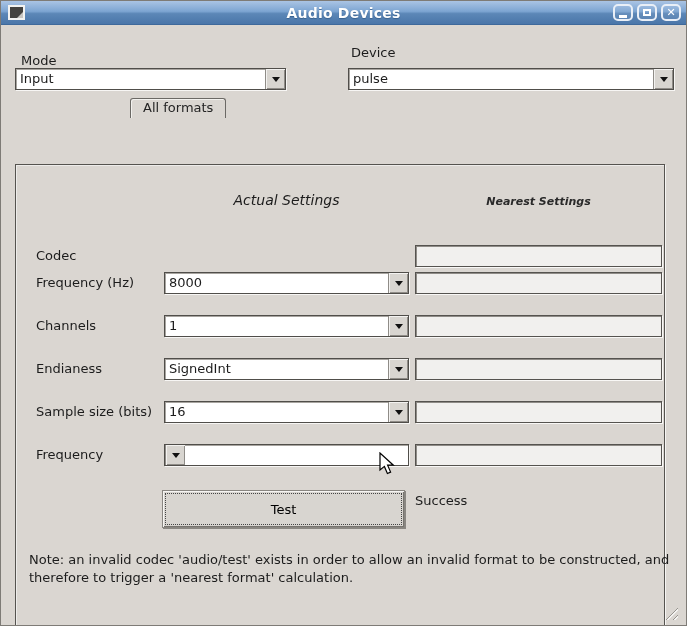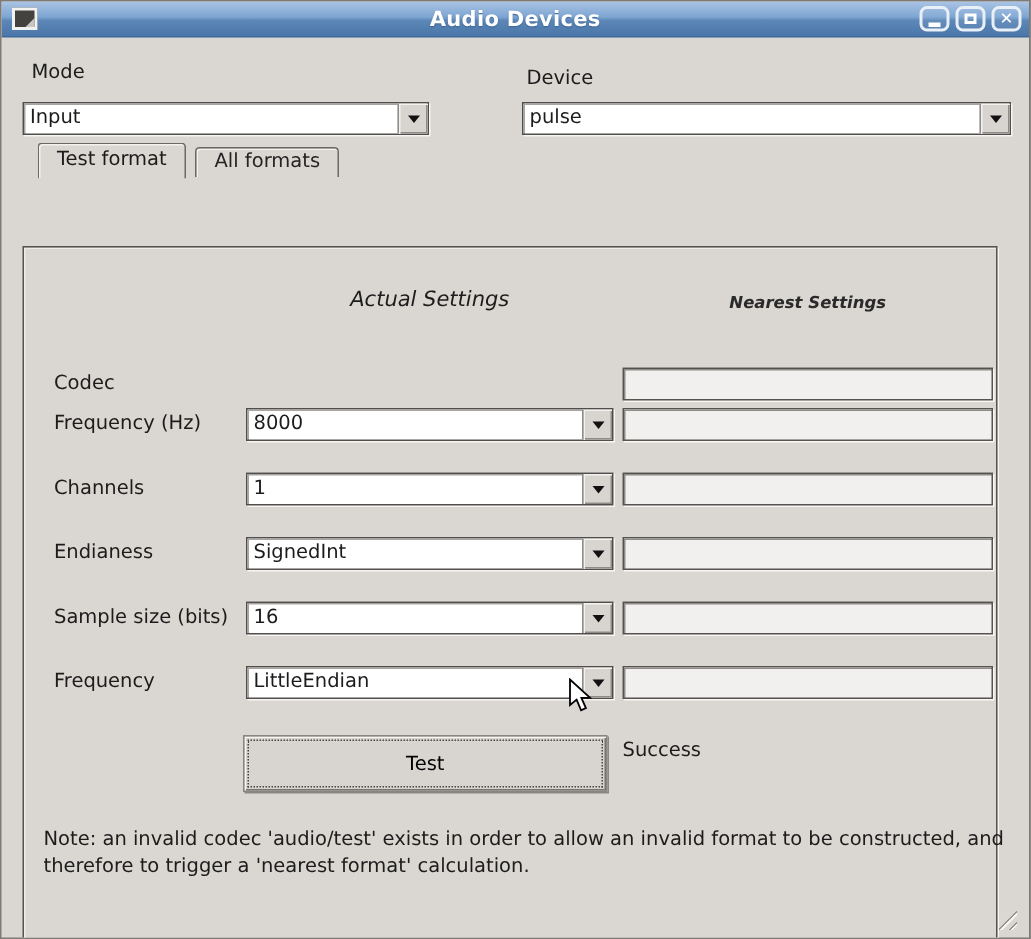--- a/index.html
+++ b/index.html
@@ -121,37 +121,36 @@
         </div>
       <div class="wb">
           <div class="wb-max-glyph"></div>
         </div>
       <div class="wb">
           <div class="wb-close-glyph">✕</div>
         </div>
     </div>
   </div>
 
-  <div class="field-label" style="left:20px;top:40px;">Mode</div>
+  <div class="field-label" style="left:20px;top:52px;">Mode</div>
   <div class="combo" style="left:14px;top:67px;width:271px;height:22px;">
     <div class="combo-value">Input</div>
     <div class="combo-btn">
         <div class="combo-arrow"></div>
       </div>
   </div>
 
   <div class="field-label" style="left:350px;top:44px;">Device</div>
   <div class="combo" style="left:347px;top:67px;width:326px;height:22px;">
     <div class="combo-value">pulse</div>
     <div class="combo-btn">
         <div class="combo-arrow"></div>
       </div>
   </div>
 
-  <div class="tab active" style="left:24px;">Test format</div>
   <div class="tab inactive" style="left:129px;text-align:right;">All formats</div>
 
   <div class="pane">
     <div class="col-header hdr-actual">Actual Settings</div>
     <div class="col-header hdr-nearest">Nearest Settings</div>
 
     <div id="rows-container">
         <div class="fmt-row" style="top: 80px;">
     <div class="field-label">Codec</div>
     <input class="dis-field" disabled="" style="">
@@ -192,21 +191,20 @@
       <div class="combo-value">16</div>
       <div class="combo-btn">
               <div class="combo-arrow"></div>
             </div>
     </div>
     <input class="dis-field" disabled="" style="">
   </div>
         <div class="fmt-row" style="top: 279px;">
     <div class="field-label">Frequency</div>
     <div class="combo">
-      <div class="combo-value">LittleEndian</div>
       <div class="combo-btn">
               <div class="combo-arrow"></div>
             </div>
     </div>
     <input class="dis-field" disabled="" style="">
   </div>
       </div>
 
     <button class="test-btn">Test</button>
     <div class="test-status">Success</div>

